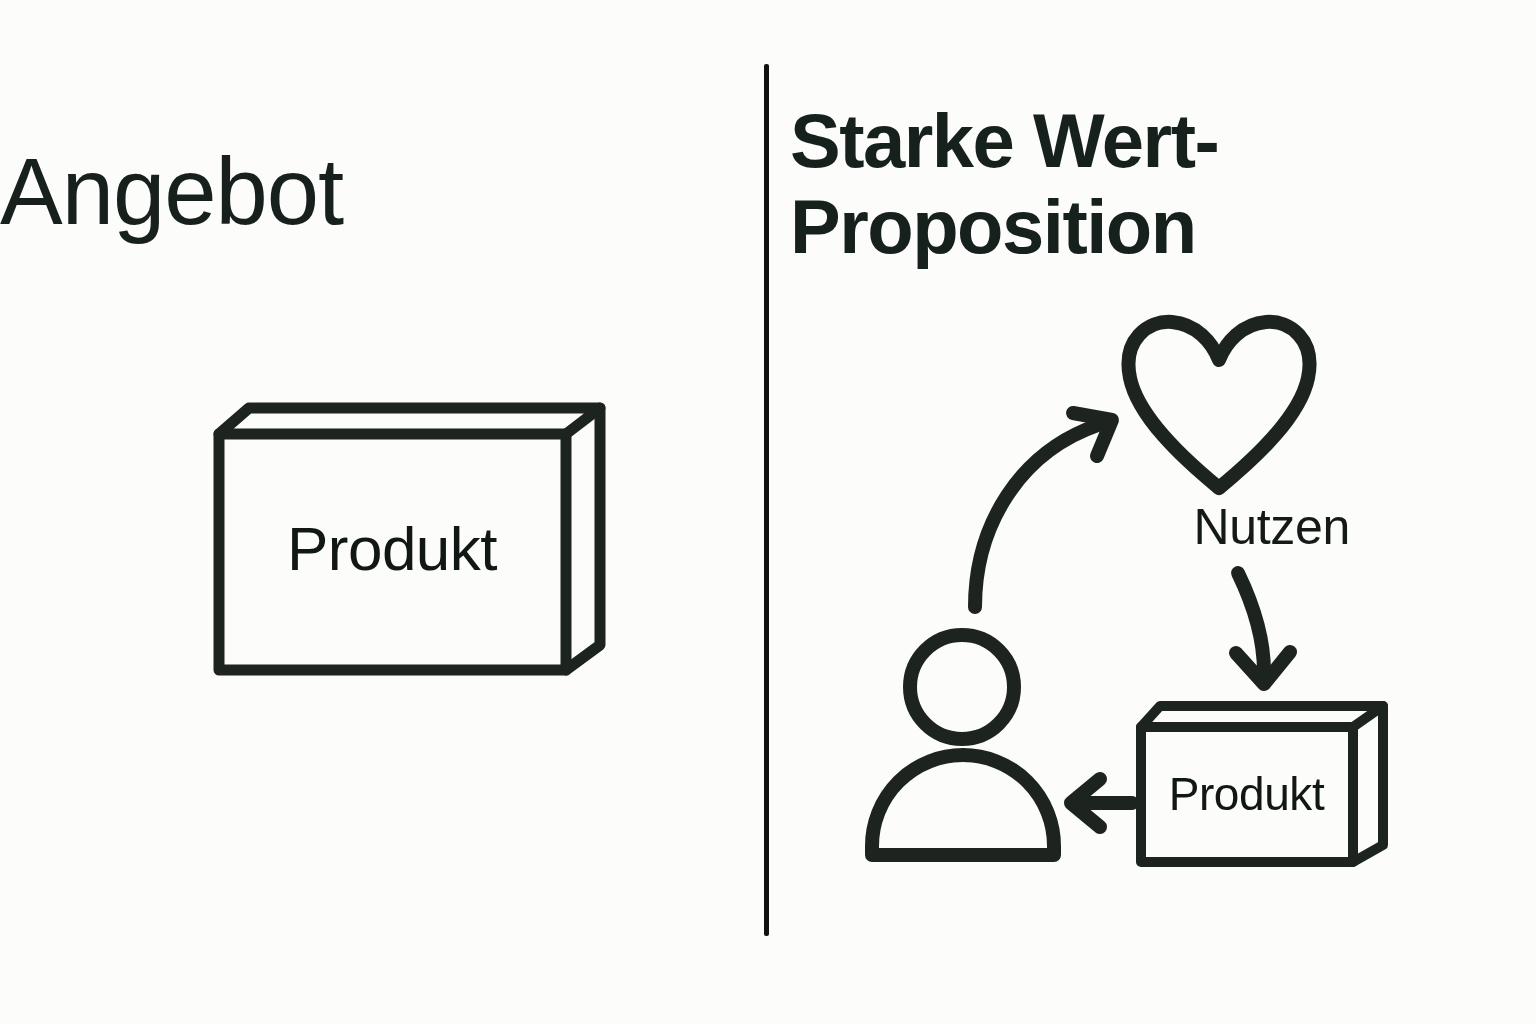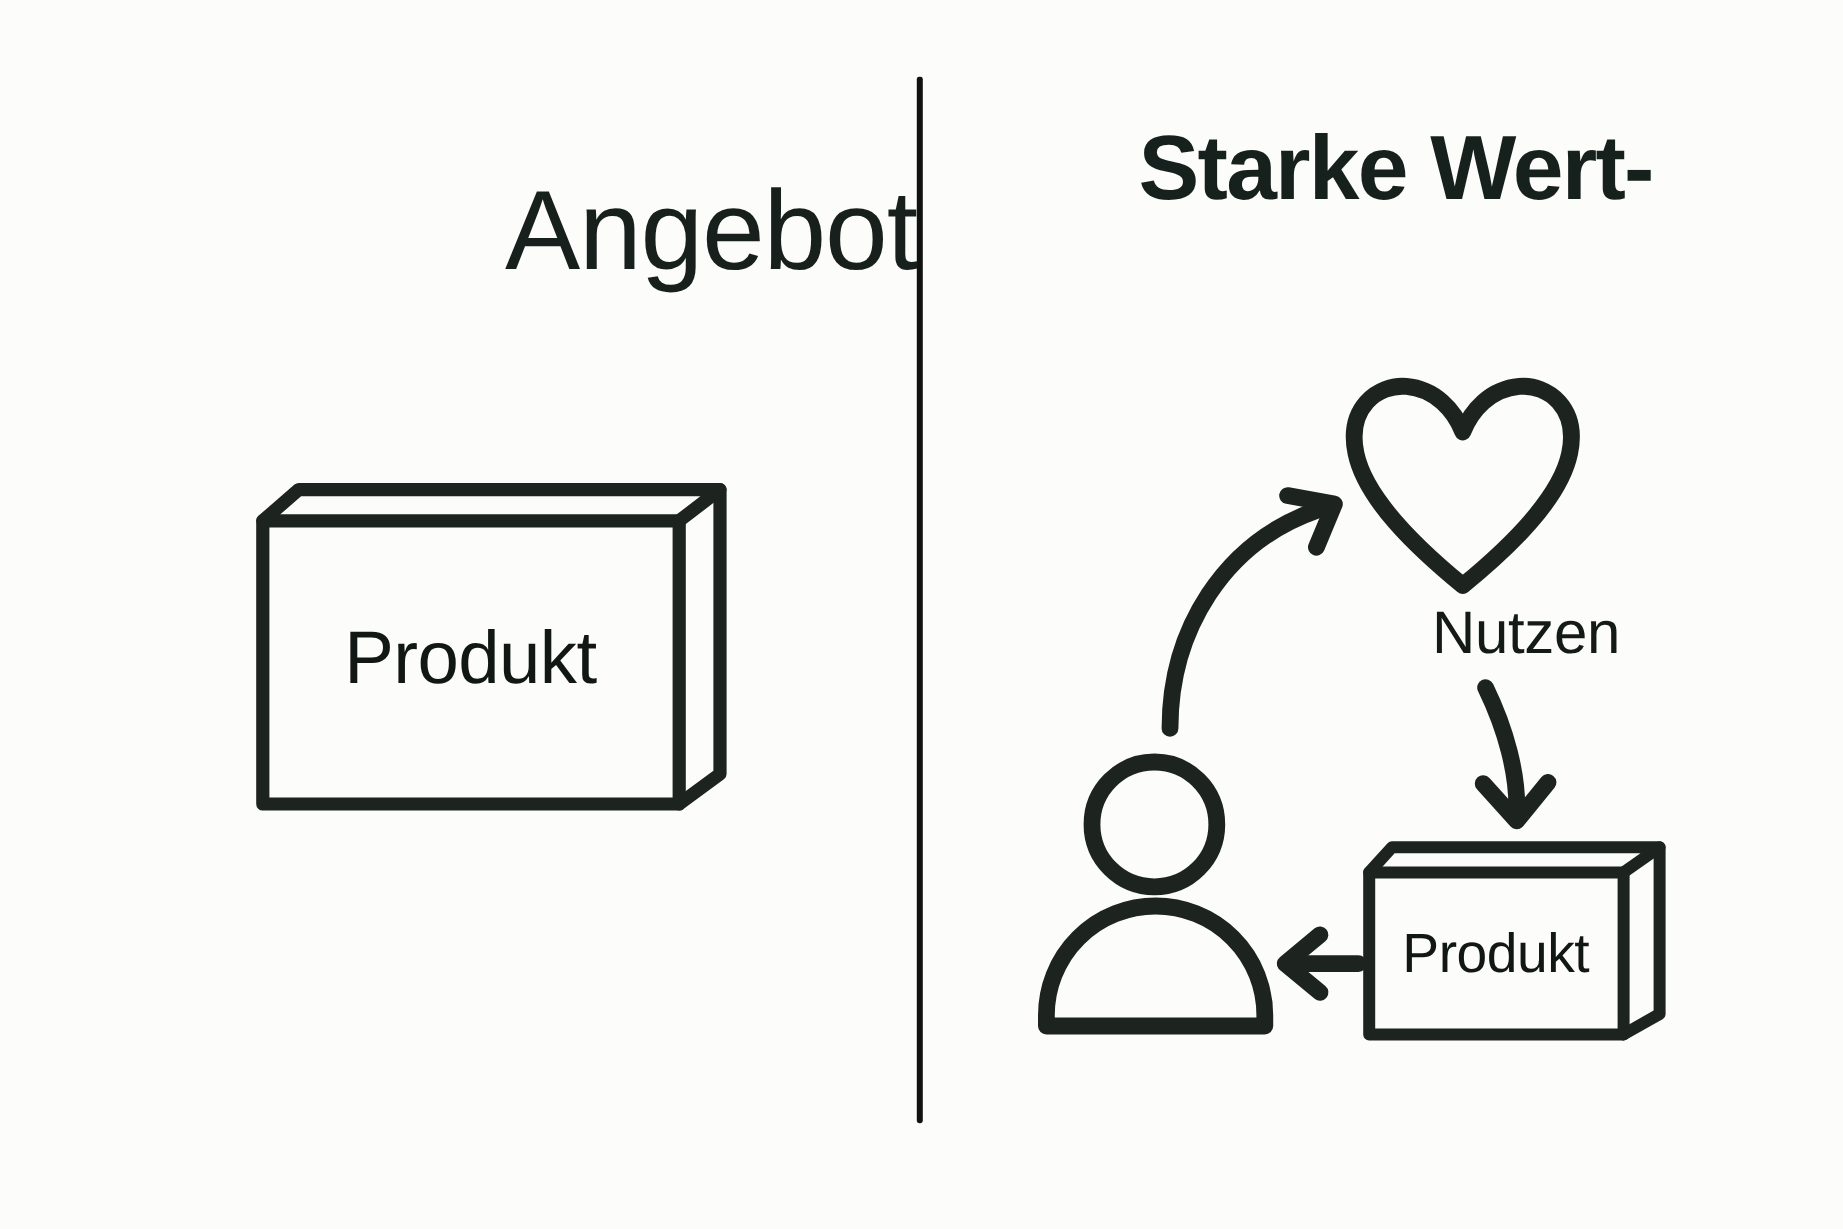--- a/index.html
+++ b/index.html
@@ -30,33 +30,32 @@
     height: 872px;
     background: #111111;
     border-radius: 2px;
   }
 
   
   .title-left {
     left: 0px;
     top: 140px;
     width: 764px;
-    text-align: right;
+    text-align: left;
     font-size: 94px;
     line-height: 104px;
     font-weight: 500;
     letter-spacing: -1px;
     color: #18201d;
     white-space: nowrap;
   }
   .title-right {
     left: 790px;
     top: 98px;
     width: 746px;
-    text-align: center;
     font-size: 76px;
     line-height: 86px;
     font-weight: 700;
     letter-spacing: -1.5px;
     color: #16201c;
   }
   .title-right .line { display: block; }
 
   
   .box-label-left {
@@ -129,20 +128,21 @@
       <path class="stroke-dark" stroke-width="11" d="M 219 434 L 249 408 L 600 408 L 566 434"></path>
 
       <path class="stroke-dark" stroke-width="11" d="M 600 408 L 600 645 L 566 670"></path>
     </g>
   </svg>
 
   <div class="abs box-label-left">Produkt</div>
 
   <div class="abs title-right">
     <span class="line">Starke Wert-</span>
+    <span class="line">Proposition</span>
   </div>
 
   <svg class="layer" viewBox="0 0 1536 1024">
 
     <path class="stroke-dark" stroke-width="14" d="M 1219 488
              C 1180 456 1138 416 1130 378
              C 1122 340 1148 320 1172 322
              C 1196 324 1212 342 1219 360
              C 1226 342 1242 324 1266 322
              C 1290 320 1316 340 1308 378

